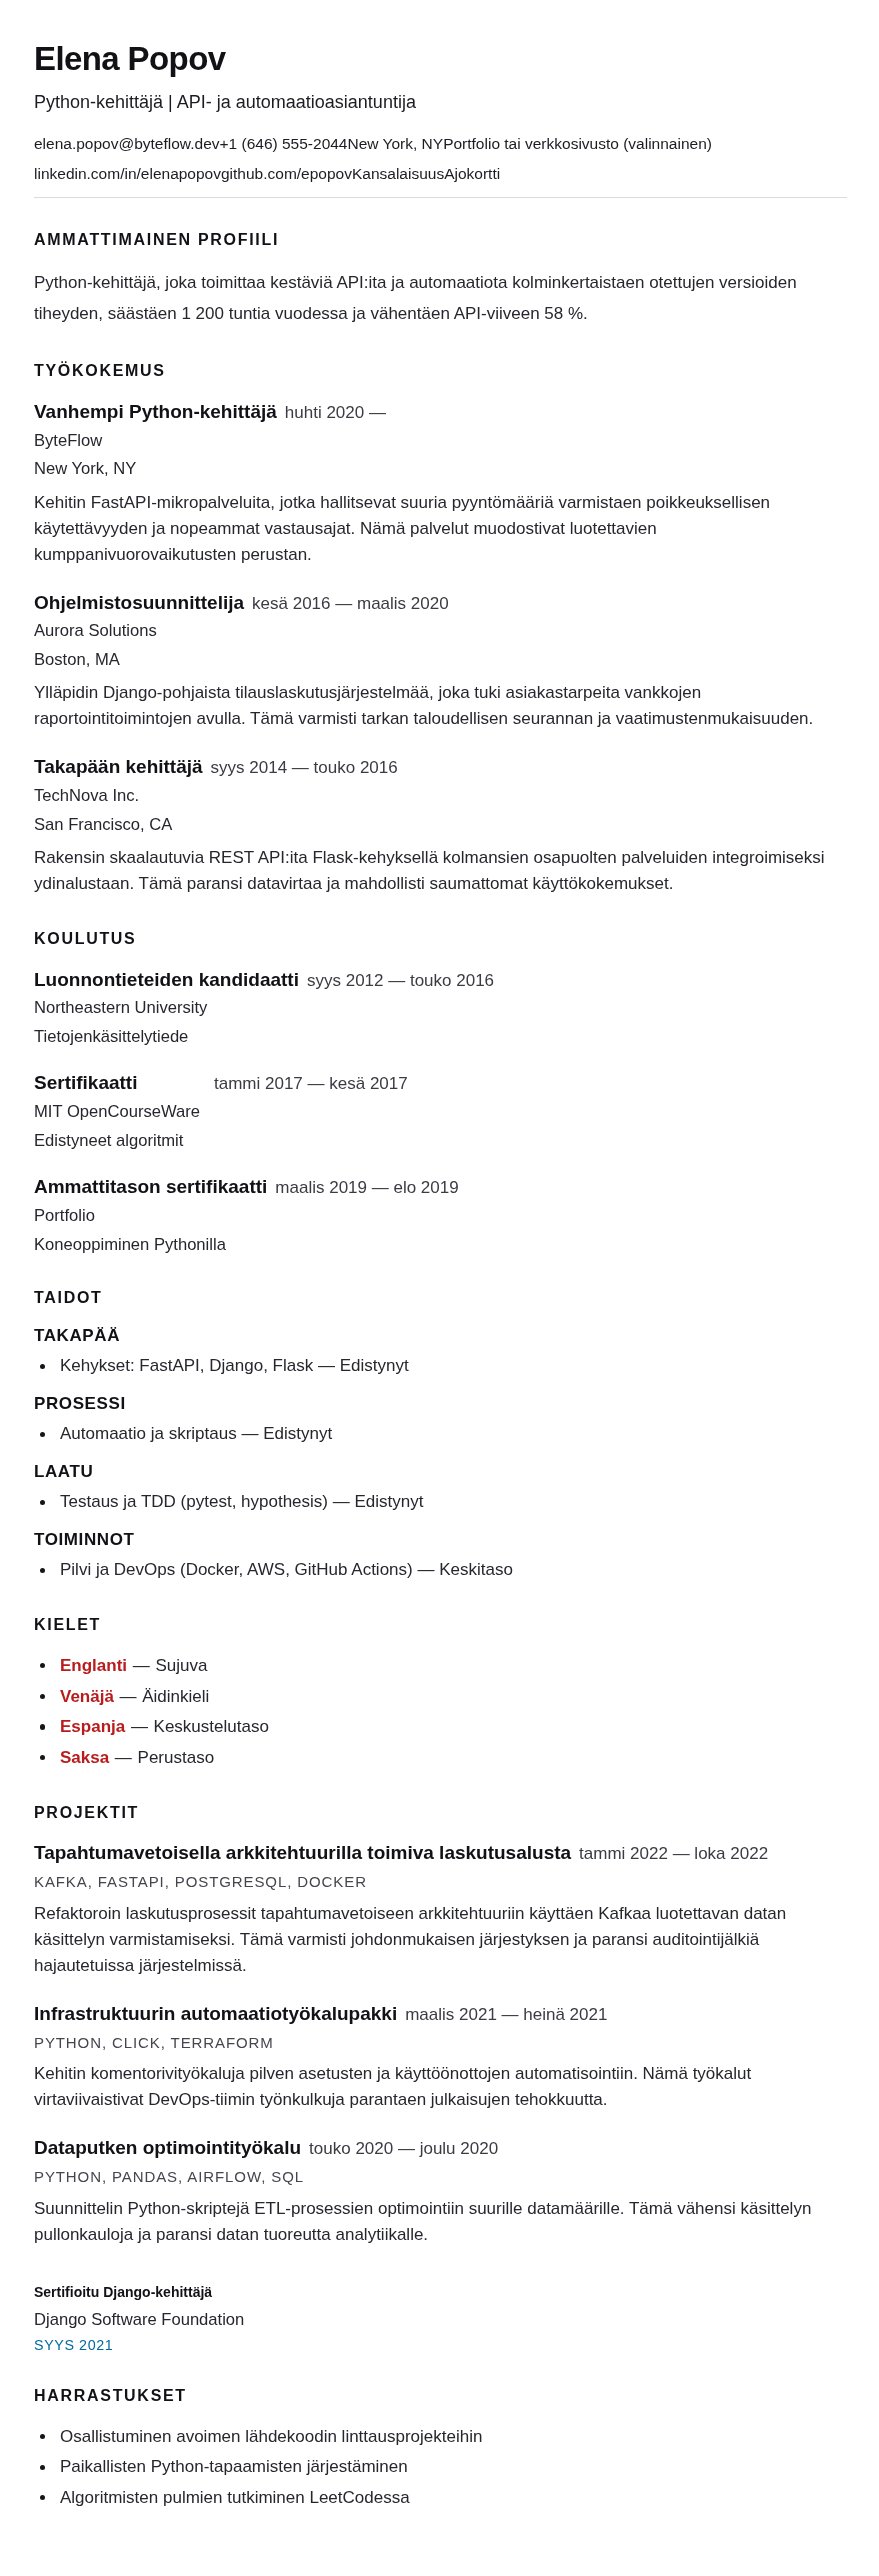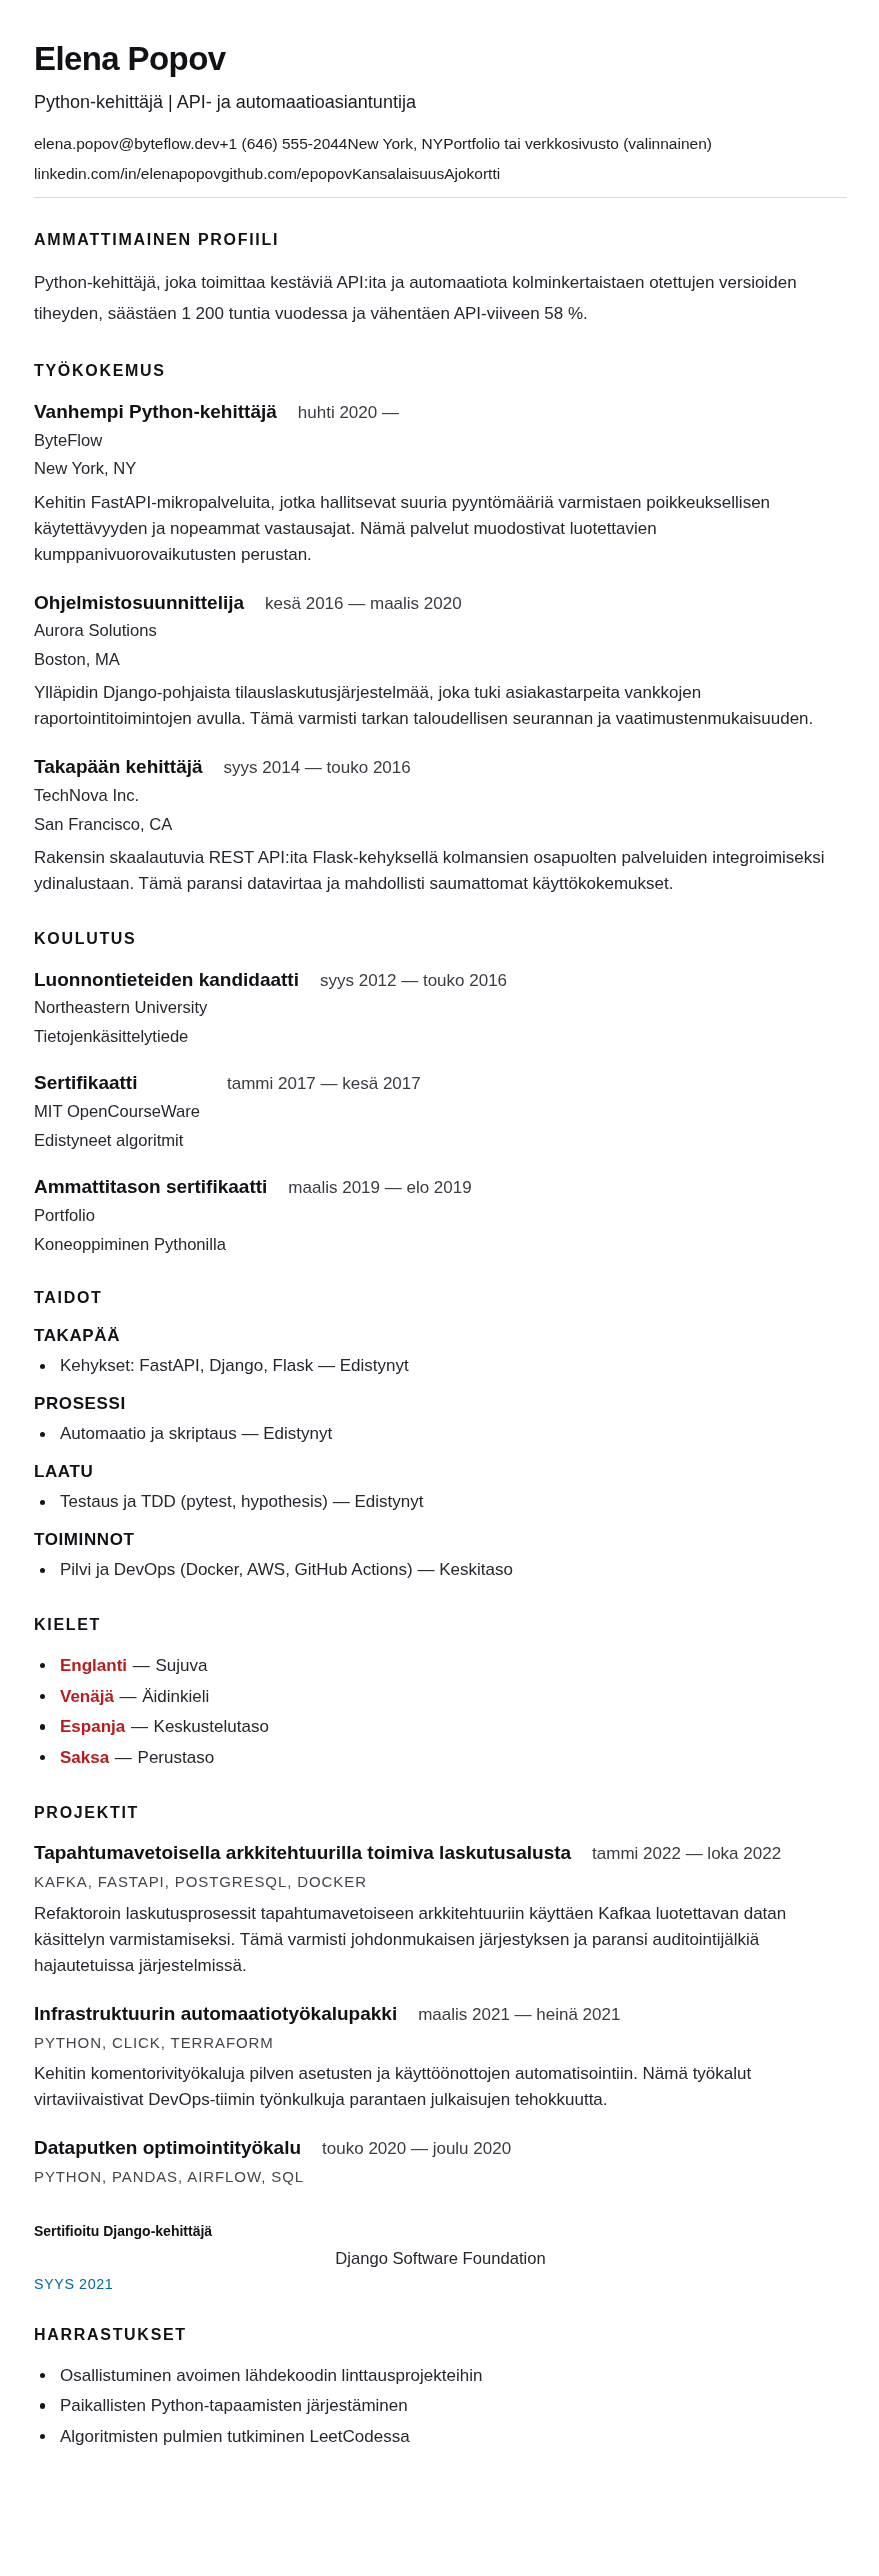--- a/index.html
+++ b/index.html
@@ -19,21 +19,21 @@
   
   .section { margin-top:32px; }
   .section-header {
     font-size:16px; line-height:20.6px; font-weight:700;
     letter-spacing:1.7px; color:#111116; margin-bottom:17px;
   }
   .body-text { font-size:17px; line-height:31px; color:#26262e; max-width:813px; }
   
   .entry { margin-bottom:22px; }
   .entry:last-child { margin-bottom:0; }
-  .entry-head { display:flex; align-items:baseline; gap:21px; }
+  .entry-head { display:flex; align-items:baseline; gap:8px; }
   .entry-title { font-size:19px; line-height:25px; font-weight:700; color:#111116; white-space:nowrap; }
   .edu .entry-title { min-width:172px; }
   .entry-dates { font-size:17px; line-height:23px; font-weight:400; color:#3b3b44; white-space:nowrap; }
   .entry-company { margin-top:5.7px; font-size:16.6px; line-height:22px; color:#26262e; }
   .entry-location { margin-top:6.9px; font-size:16.6px; line-height:22px; color:#26262e; }
   .entry-desc { margin-top:9.2px; font-size:17px; line-height:26px; color:#26262e; max-width:819px; }
   .project-tags { margin-top:8px; font-size:15px; line-height:18.3px; letter-spacing:0.9px; color:#45454e; }
   
   .skill-group { margin-bottom:13.7px; }
   .skill-group-title { font-size:17px; line-height:22px; font-weight:700; letter-spacing:0.6px; color:#111116; }
@@ -41,21 +41,21 @@
   ul.dot-list li { position:relative; padding-left:26px; font-size:17px; line-height:26px; color:#26262e; }
   ul.dot-list li + li { margin-top:4.6px; }
   ul.dot-list li::before {
     content:""; position:absolute; left:5.7px; top:10.3px;
     width:5.2px; height:5.2px; border-radius:50%; background:#16161a;
   }
   .lang-name { font-weight:700; color:#b91c1c; }
   .lang-sep { margin:0 5.7px; }
   
   .cert-name { font-size:14px; line-height:24px; font-weight:700; color:#111116; }
-  .cert-issuer { margin-top:5.7px; font-size:16.6px; line-height:22px; color:#26262e;text-align:center; }
+  .cert-issuer { margin-top:5.7px; font-size:16.6px; line-height:22px; color:#26262e; }
   .cert-date { margin-top:5.7px; font-size:14.3px; line-height:17px; letter-spacing:0.6px; color:#0369a1; }
 </style>
 </head>
 <body>
 
 <header>
   <h1 class="person-name">Elena Popov</h1>
   <p class="person-title">Python-kehittäjä | API- ja automaatioasiantuntija</p>
   <div class="contact">
     <div class="contact-row"><span>elena.popov@byteflow.dev</span><span>+1 (646) 555-2044</span><span>New York, NY</span><span>Portfolio tai verkkosivusto (valinnainen)</span></div>
@@ -196,20 +196,21 @@
     <p class="project-tags">PYTHON, CLICK, TERRAFORM</p>
     <p class="entry-desc">Kehitin komentorivityökaluja pilven asetusten ja käyttöönottojen automatisointiin. Nämä työkalut virtaviivaistivat DevOps-tiimin työnkulkuja parantaen julkaisujen tehokkuutta.</p>
   </article>
 
   <article class="entry">
     <div class="entry-head">
       <span class="entry-title">Dataputken optimointityökalu</span>
       <span class="entry-dates">touko 2020 — joulu 2020</span>
     </div>
     <p class="project-tags">PYTHON, PANDAS, AIRFLOW, SQL</p>
+    <p class="entry-desc">Suunnittelin Python-skriptejä ETL-prosessien optimointiin suurille datamäärille. Tämä vähensi käsittelyn pullonkauloja ja paransi datan tuoreutta analytiikalle.</p>
   </article>
 </section>
 
 <section class="section">
   <article class="entry">
     <p class="cert-name">Sertifioitu Django-kehittäjä</p>
     <p class="cert-issuer">Django Software Foundation</p>
     <p class="cert-date">SYYS 2021</p>
   </article>
 </section>

